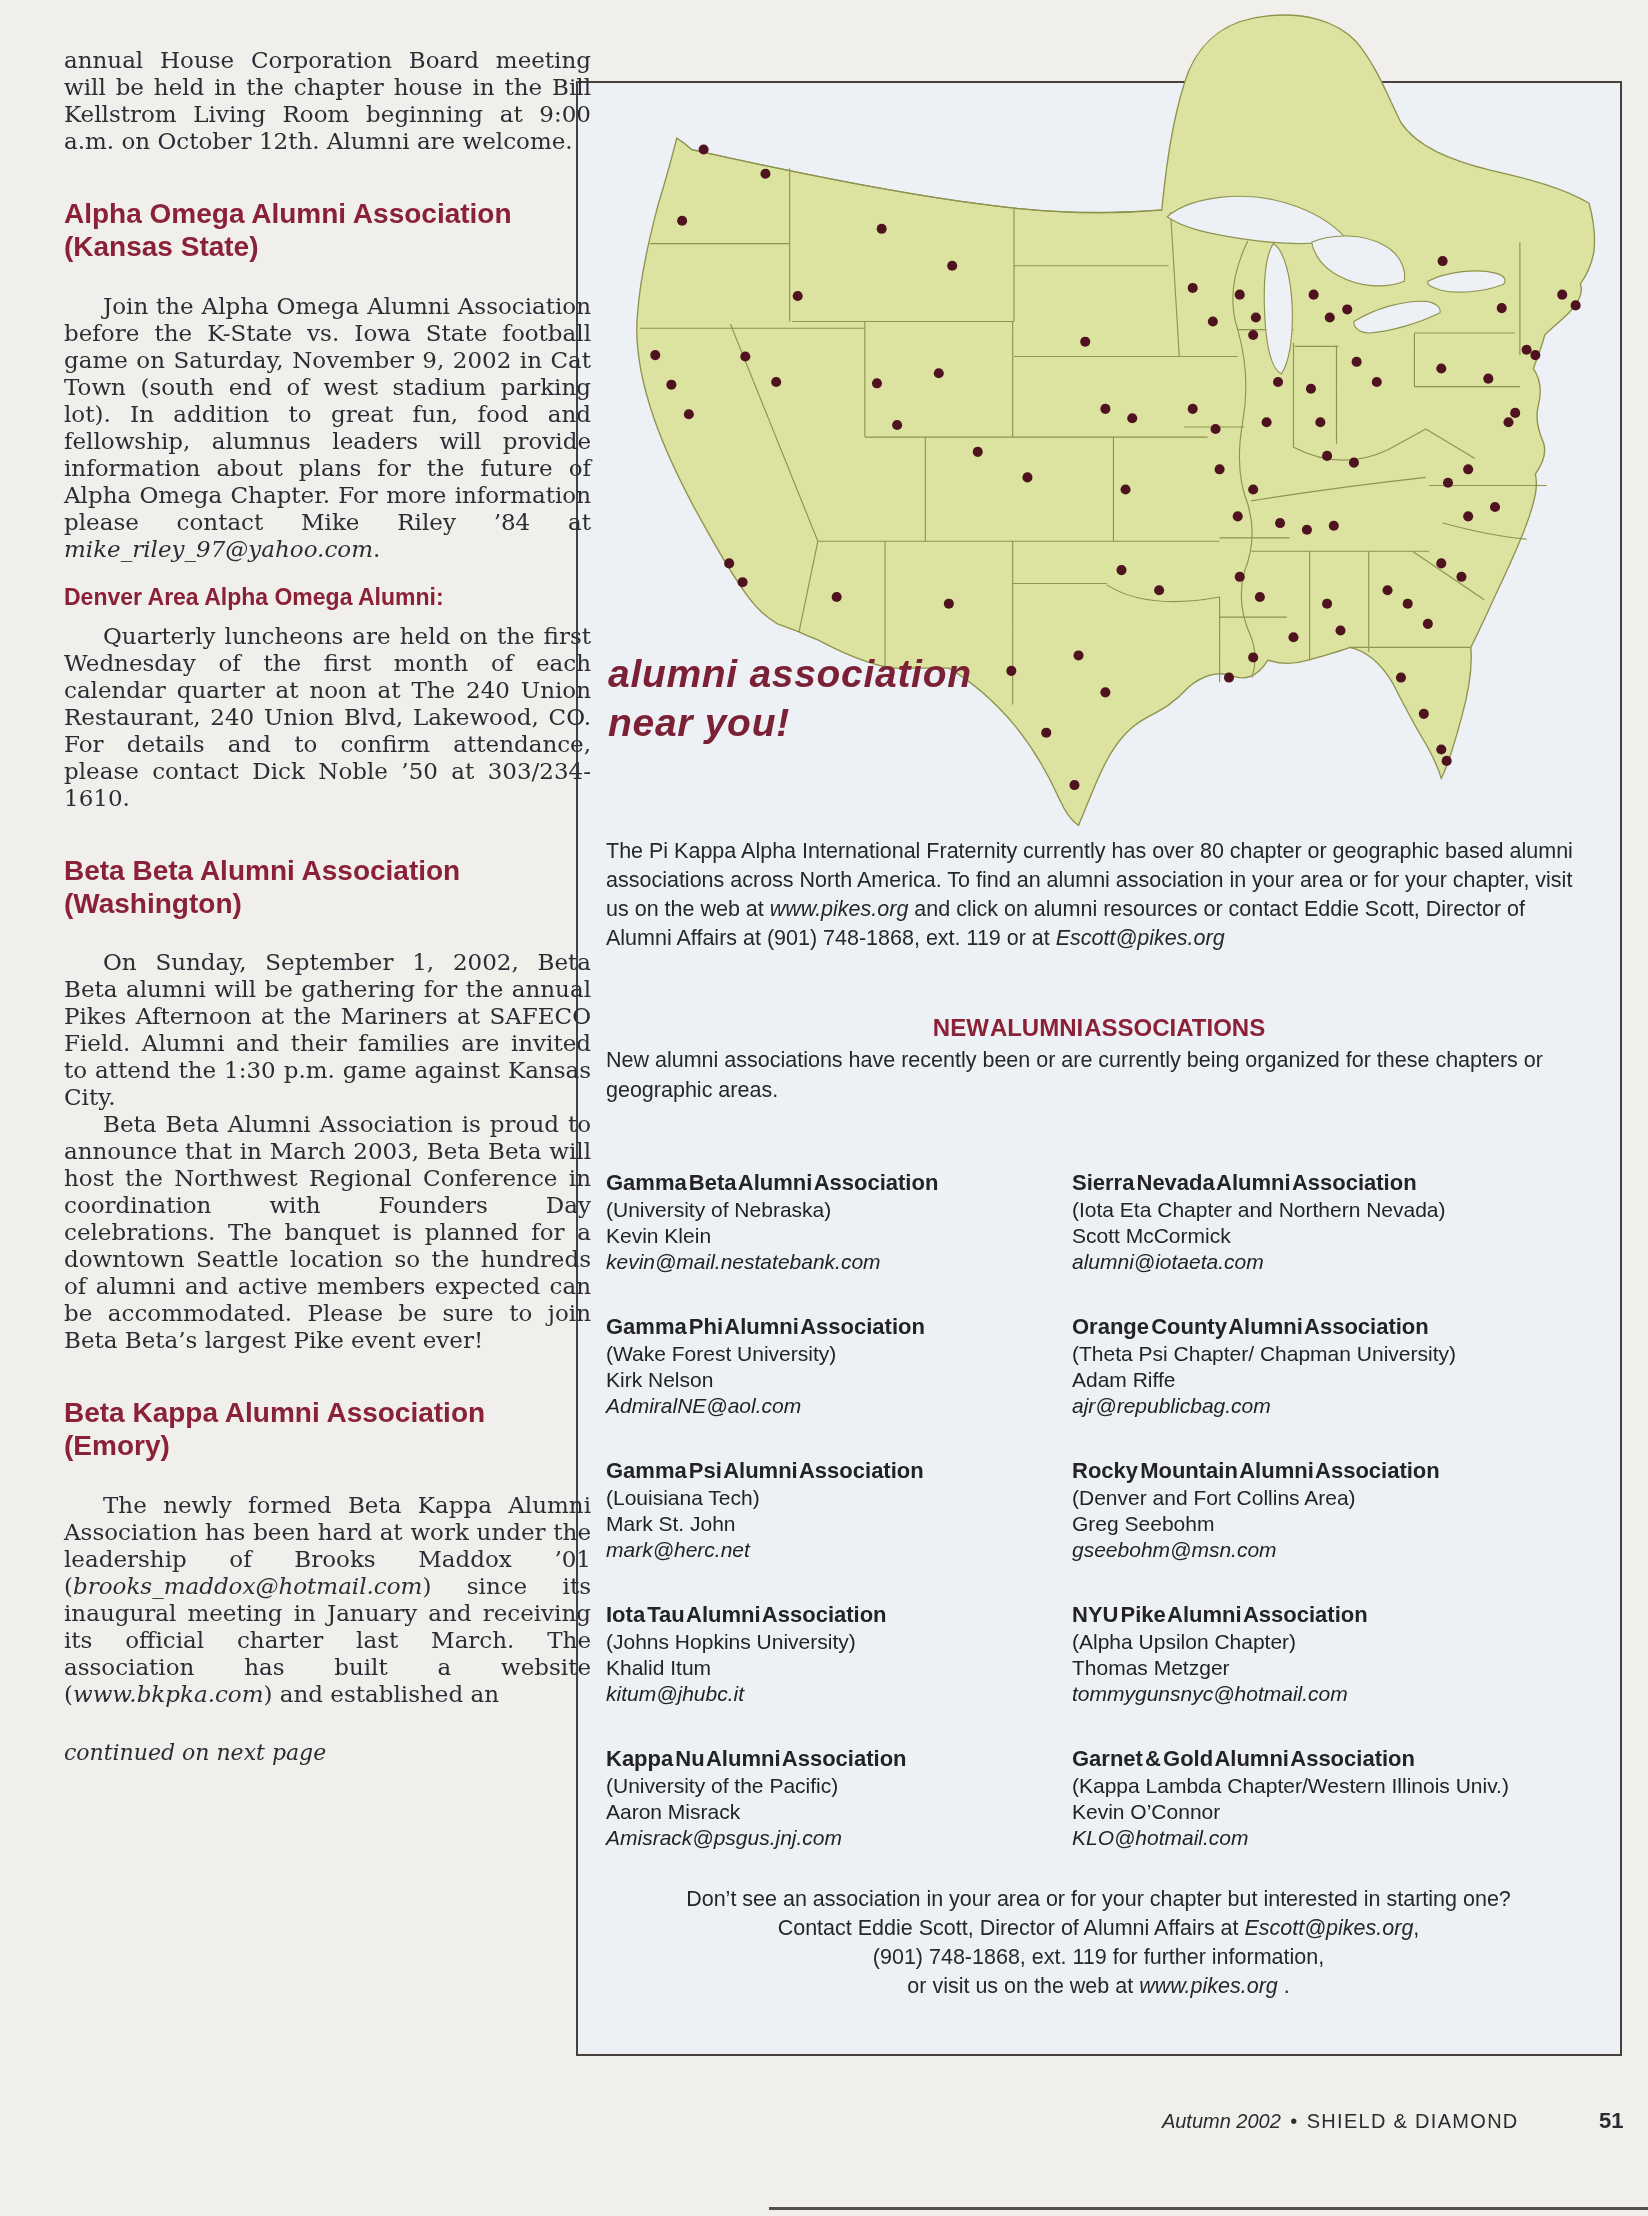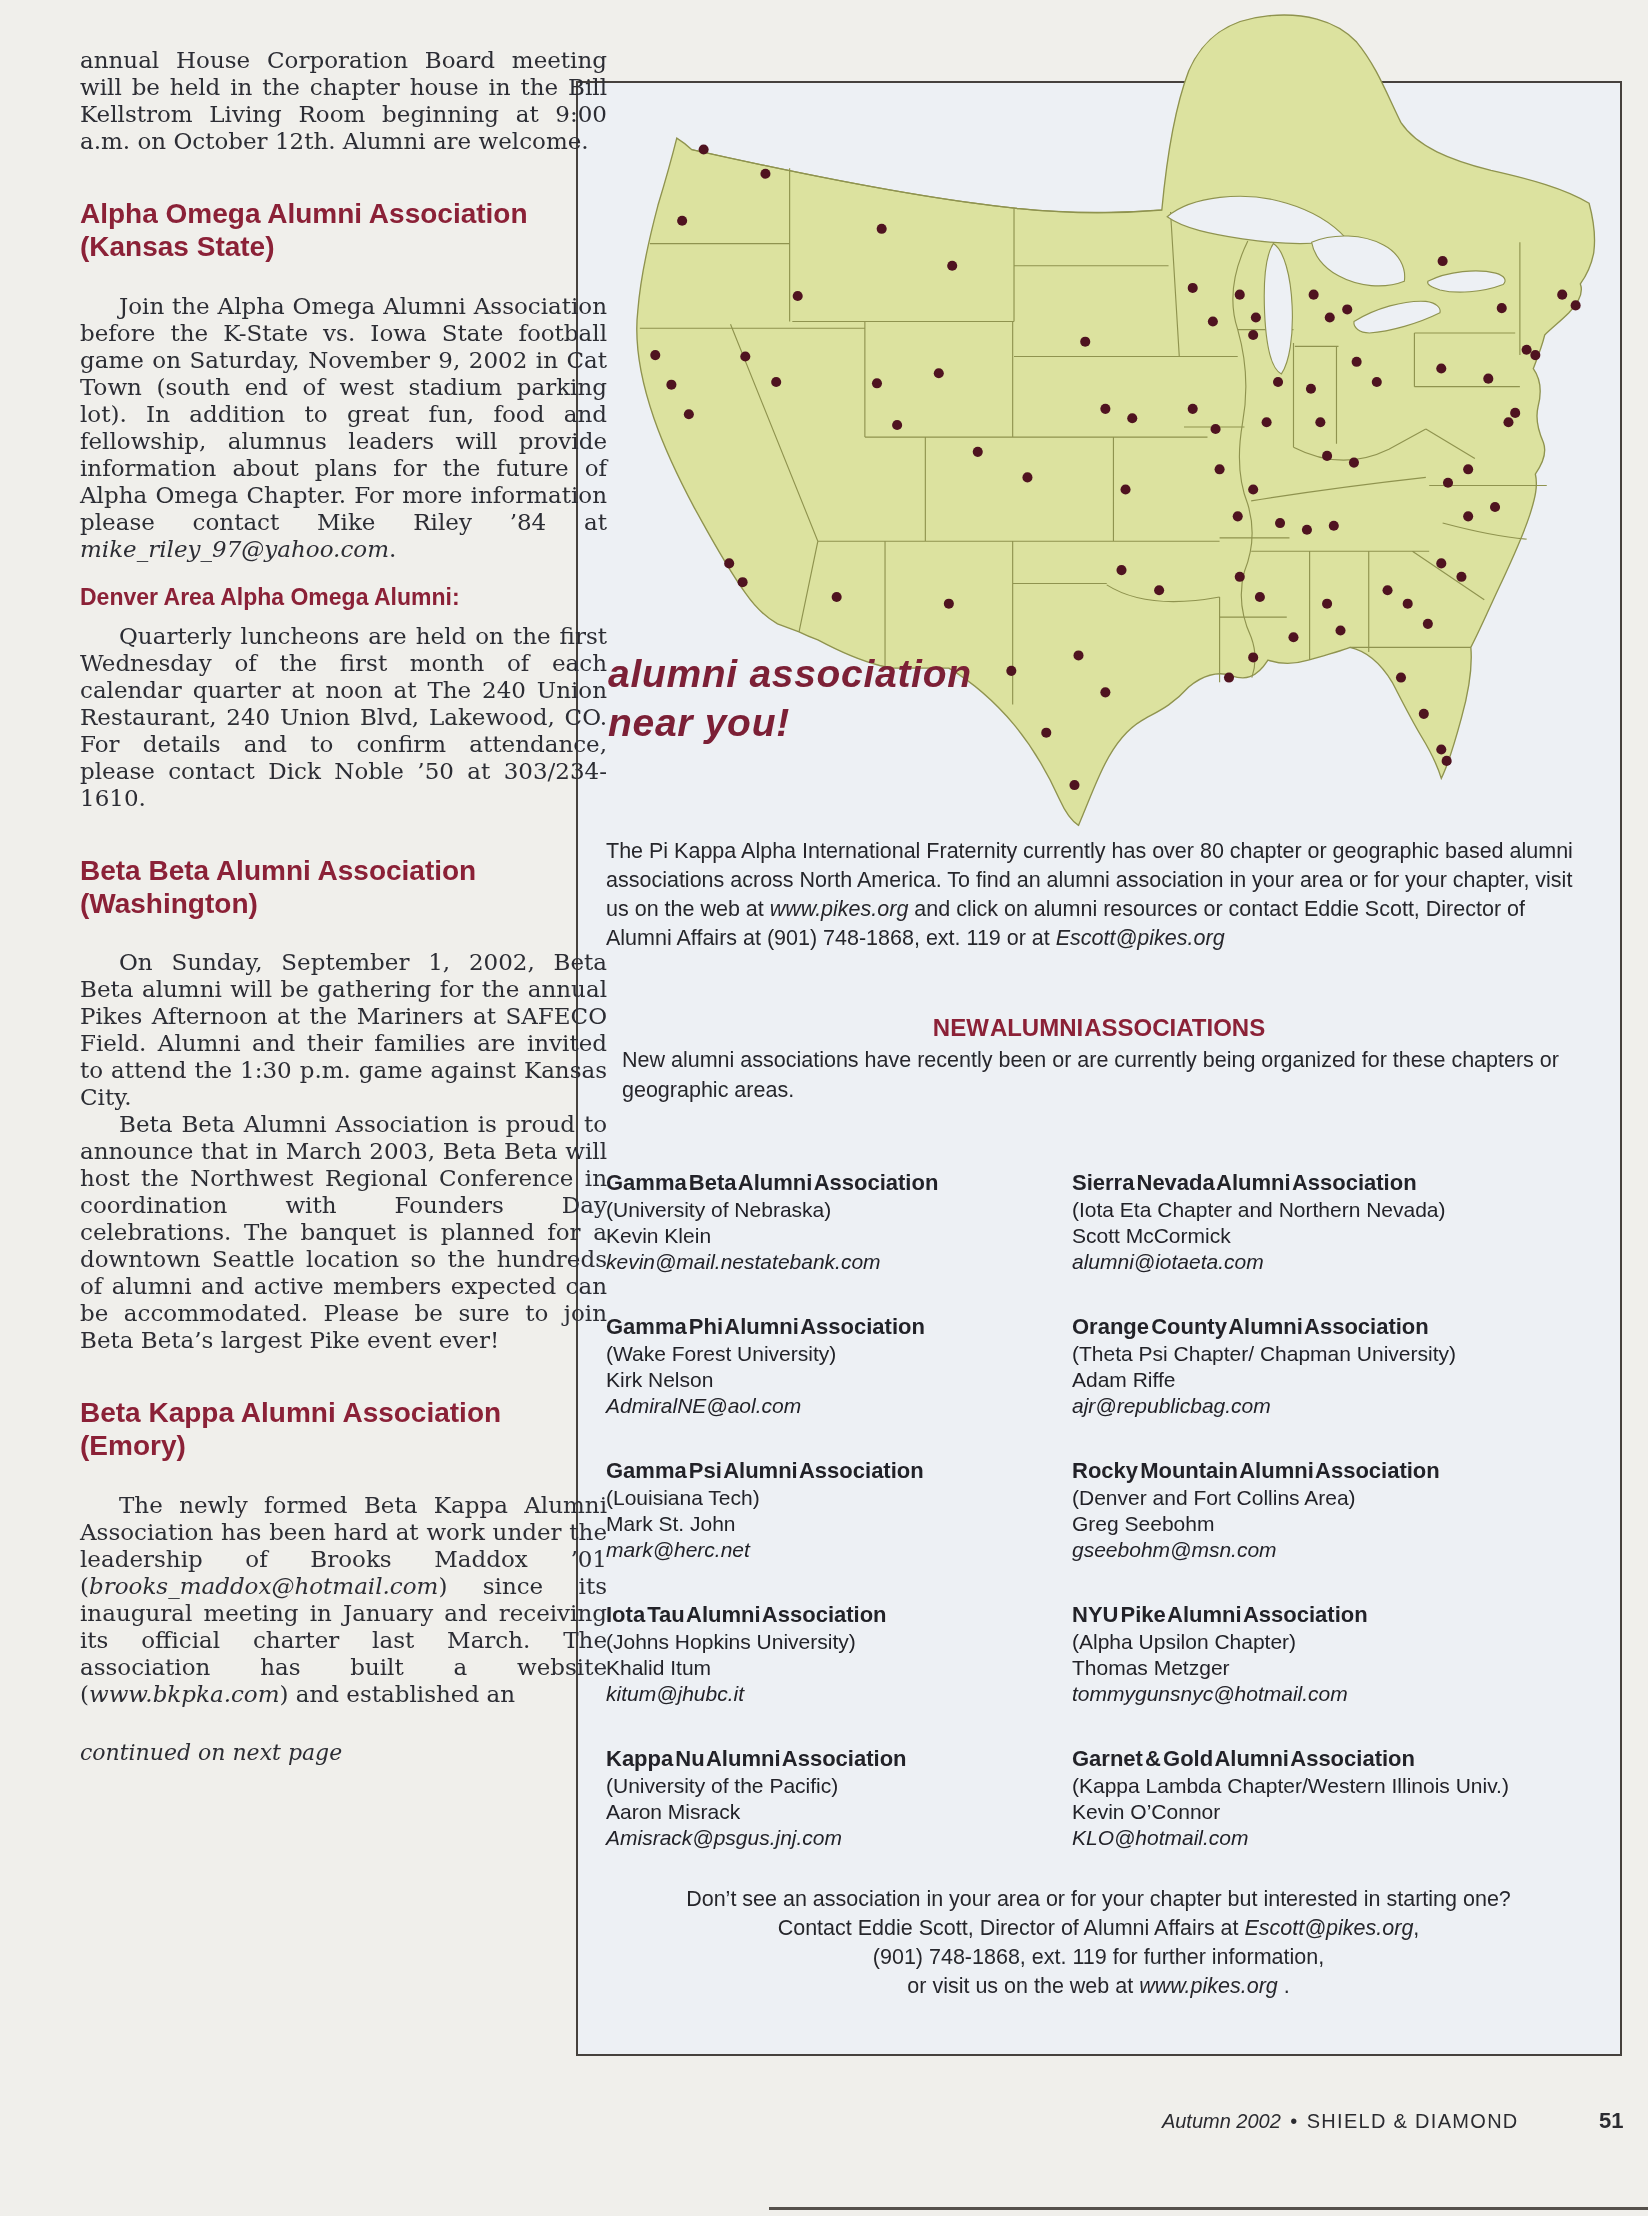--- a/index.html
+++ b/index.html
@@ -6,21 +6,21 @@
   body{
     width:1649px;height:2216px;position:relative;overflow:hidden;
     background:#f0efeb;
     font-family:"Liberation Sans",sans-serif;
     -webkit-font-smoothing:antialiased;
   }
   .it{font-style:italic;}
 
   
   .left-col{
-    position:absolute;left:80px;top:47px;width:527px;
+    position:absolute;left:64px;top:47px;width:527px;
     font-family:"DejaVu Serif",serif;font-size:23px;line-height:27px;
     color:#2c2d34;text-align:justify;z-index:4;
   }
   .body-para{margin:0;text-indent:39px;}
   .body-para.noindent{text-indent:0;}
   .col-heading{
     font-family:"Liberation Sans",sans-serif;font-weight:700;
     color:#8b2137;font-size:28px;line-height:33px;
     margin:42px 0 29.6px 0;text-align:left;letter-spacing:0;
   }
@@ -50,21 +50,21 @@
   .box-intro{
     position:absolute;left:606px;top:837px;width:989px;z-index:3;
     font-size:21.5px;line-height:29px;color:#26262b;margin:0;
   }
   .new-title{
     position:absolute;left:576px;top:1014px;width:1046px;text-align:center;
     font-weight:700;font-size:24px;color:#8b2137;word-spacing:-4.7px;z-index:3;
   }
   .new-sub{
     position:absolute;left:606px;top:1045px;width:995px;z-index:3;
-    font-size:21.5px;line-height:30px;color:#26262b;margin-left:16px;
+    font-size:21.5px;line-height:30px;color:#26262b;
   }
   .new-sub .line2{font-style:italic;display:block;}
   .assoc-col-left{position:absolute;left:606px;top:1169px;width:440px;z-index:3;}
   .assoc-col-right{position:absolute;left:1072px;top:1169px;width:541px;z-index:3;}
   .assoc-entry{margin-bottom:38px;color:#222228;}
   .assoc-name{font-weight:700;font-size:22px;line-height:28px;word-spacing:-4px;}
   .assoc-org,.assoc-contact{font-size:21px;line-height:26px;}
   .assoc-email{font-size:21px;line-height:26px;font-style:italic;}
   .box-bottom{
     position:absolute;left:591px;top:1885px;width:1015px;text-align:center;

